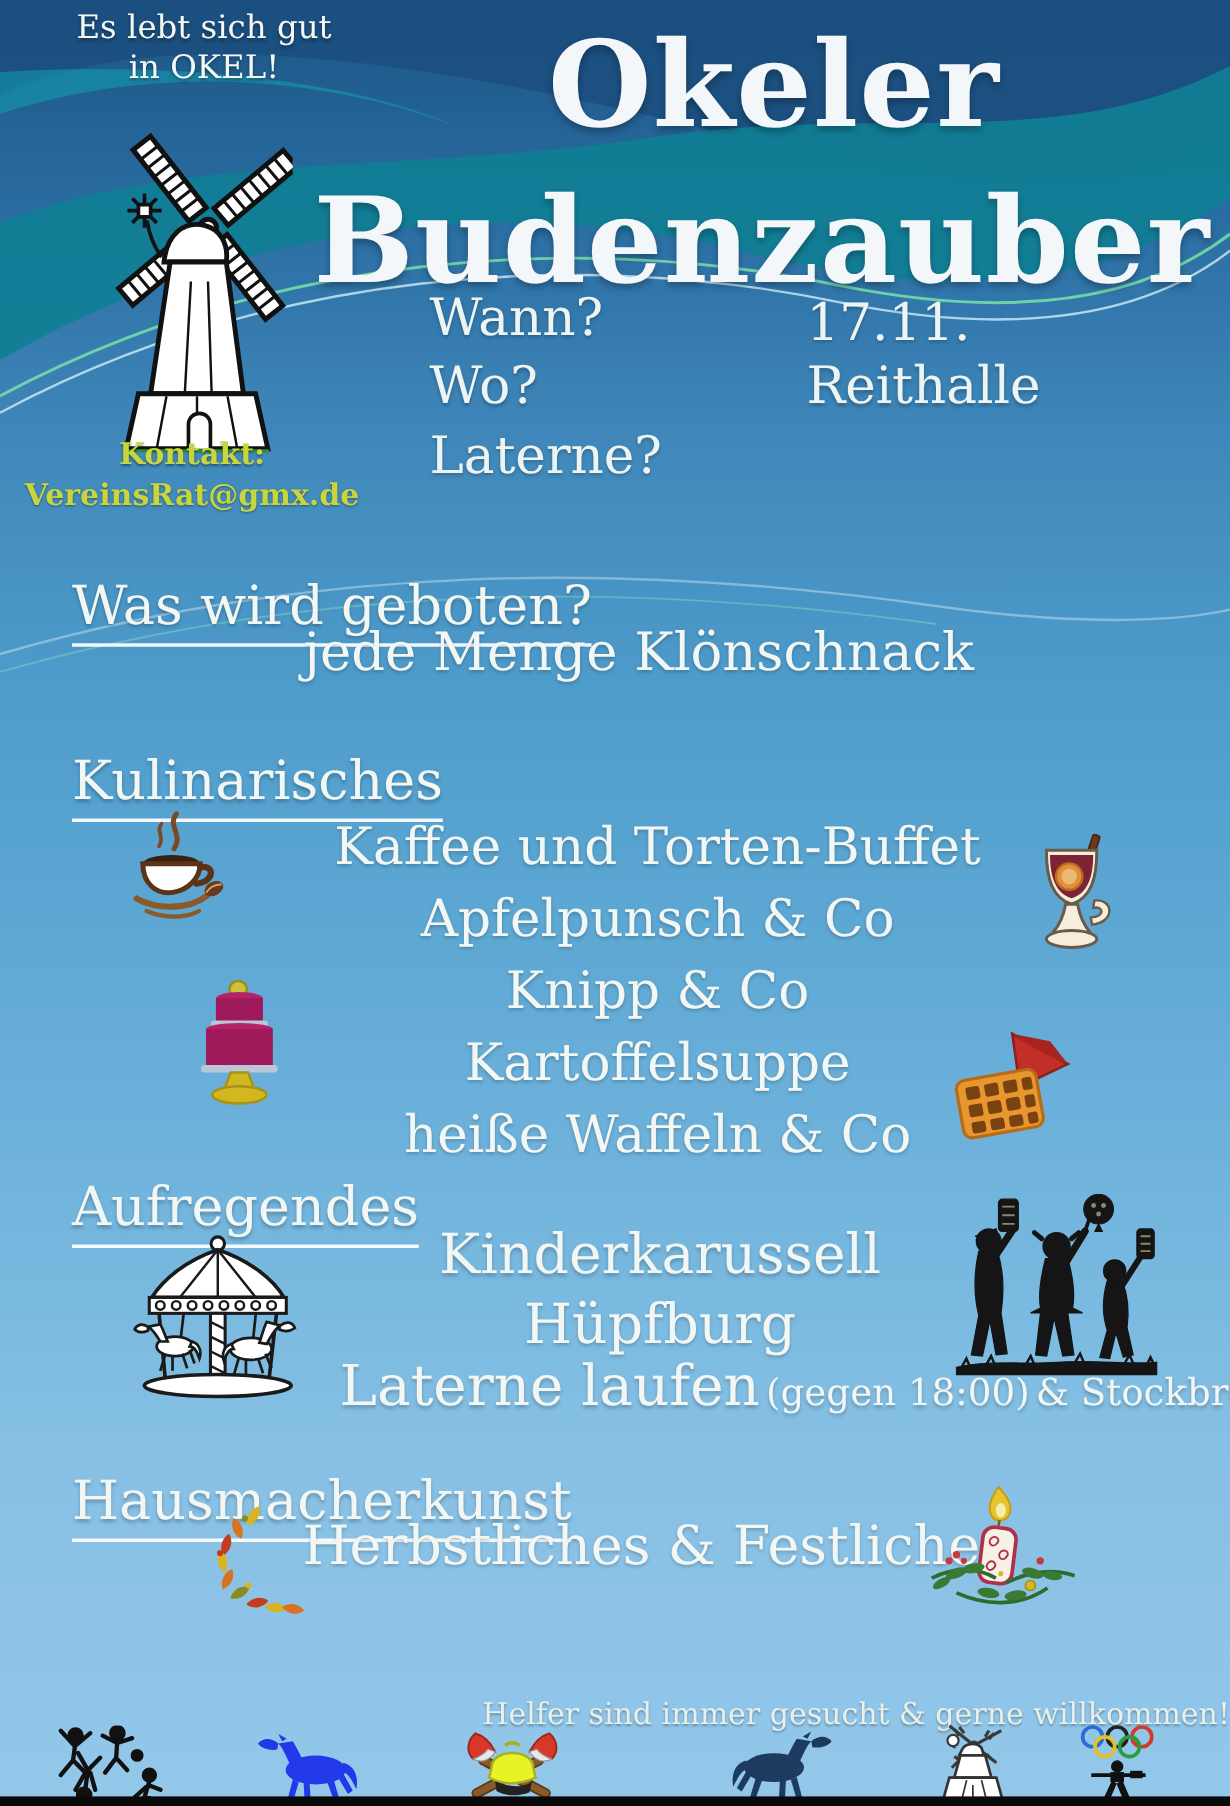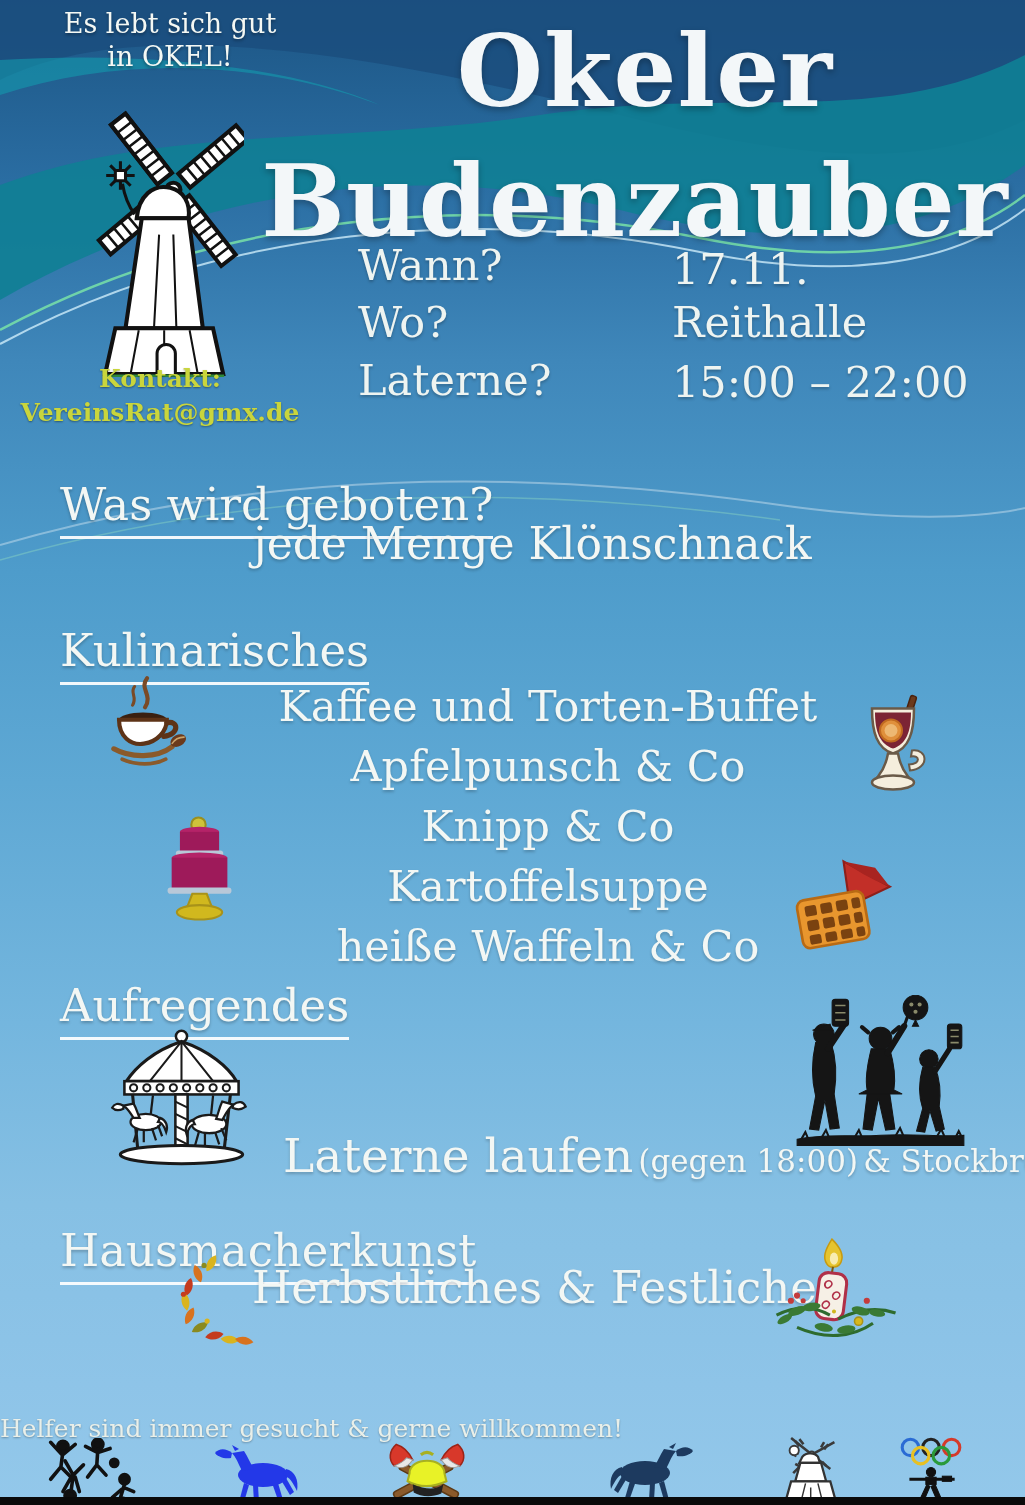--- a/index.html
+++ b/index.html
@@ -30,21 +30,21 @@
   .item{font-size:43px;color:#f3f7f4;text-shadow:0 2px 3px rgba(0,0,0,.22);line-height:1;}
   .kul-items{left:248px;top:668px;width:600px;text-align:center;}
   .kul-items div{margin-bottom:14px;margin-top:17px;}
   .auf-items{left:300px;top:1022px;width:500px;text-align:center;}
   .auf-items div{margin-bottom:12px;}
   .lantern{left:283px;top:1128px;white-space:nowrap;color:#f3f7f4;text-shadow:0 2px 3px rgba(0,0,0,.22);}
   .lantern .big{font-size:47px;}
   .lantern .small{font-size:31px;}
   .footer1{left:0;top:1374px;width:1025px;text-align:center;font-size:31px;
     color:#eef3ef;text-shadow:0 2px 3px rgba(0,0,0,.3);}
-  .footer2{left:0;top:1414px;width:1025px;text-align:left;font-size:25px;
+  .footer2{left:0;top:1414px;width:1025px;text-align:right;font-size:25px;
     color:#e9efe9;text-shadow:0 1px 2px rgba(0,0,0,.3);}
   .bottom-strip{left:0;bottom:0;width:1025px;height:8px;background:#0a0a0a;}
   svg{display:block;}
 </style>
 </head>
 <body>
 
 <div class="poster">
 
   <svg class="abs waves" viewBox="0 0 1025 600" width="1025" height="600">
@@ -95,21 +95,20 @@
   </div>
 
   <div class="abs title t1">Okeler</div>
   <div class="abs title t2">Budenzauber</div>
 
   <div class="abs info-label" style="left:358px;top:244px;">Wann?</div>
   <div class="abs info-value" style="left:672px;top:248px;">17.11.</div>
   <div class="abs info-label" style="left:358px;top:301px;">Wo?</div>
   <div class="abs info-value" style="left:672px;top:301px;">Reithalle</div>
   <div class="abs info-label" style="left:358px;top:359px;">Laterne?</div>
-  <div class="abs info-value" style="left:672px;top:361px;">15:00 – 22:00</div>
 
   <div class="abs heading" style="left:60px;top:462px;">
     <span class="u">Was wird geboten?</span>
   </div>
   <div class="abs item" style="left:253px;top:522px;font-size:44px;">jede Menge Klönschnack</div>
 
   <div class="abs heading" style="left:60px;top:608px;">
     <span class="u">Kulinarisches</span>
   </div>
   <div class="abs kul-items">
@@ -177,20 +176,24 @@
           <rect x="28" y="74" width="11" height="9" rx="2"></rect>
           <rect x="43" y="74" width="11" height="9" rx="2"></rect>
           <rect x="58" y="74" width="8" height="9" rx="2"></rect>
       </g>
     </g>
   </svg>
 
   <div class="abs heading" style="left:60px;top:963px;text-decoration:underline;">
     <span class="u">Aufregendes</span>
   </div>
+  <div class="abs auf-items">
+    <div class="item" style="font-size:46px;">Kinderkarussell</div>
+    <div class="item" style="font-size:46px;">Hüpfburg</div>
+  </div>
   <div class="abs lantern">
     <span class="big">Laterne laufen</span>
     <span class="small">(gegen 18:00)</span>
     <span class="small">&amp; Stockbrot</span>
   </div>
 
   <svg class="abs" style="left:103px;top:1028px;" width="158" height="138" viewBox="0 0 155 135">
     <circle cx="77" cy="8" r="5.5" fill="#fff" stroke="#1a1a1a" stroke-width="2.5"></circle>
     <path d="M77,13 C50,22 32,38 23,52 L131,52 C123,38 104,22 77,13 Z" fill="#fff" stroke="#1a1a1a" stroke-width="3"></path>
     <path d="M77,13 L46,52 M77,13 L77,52 M77,13 L108,52" stroke="#1a1a1a" stroke-width="2" fill="none"></path>

